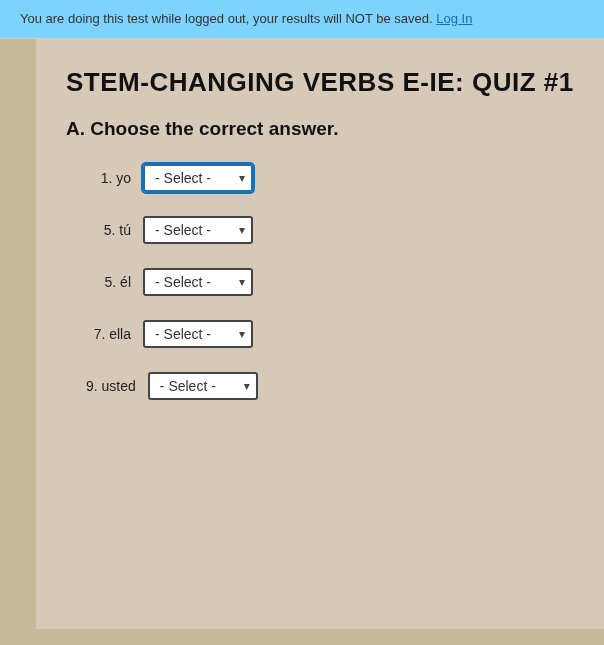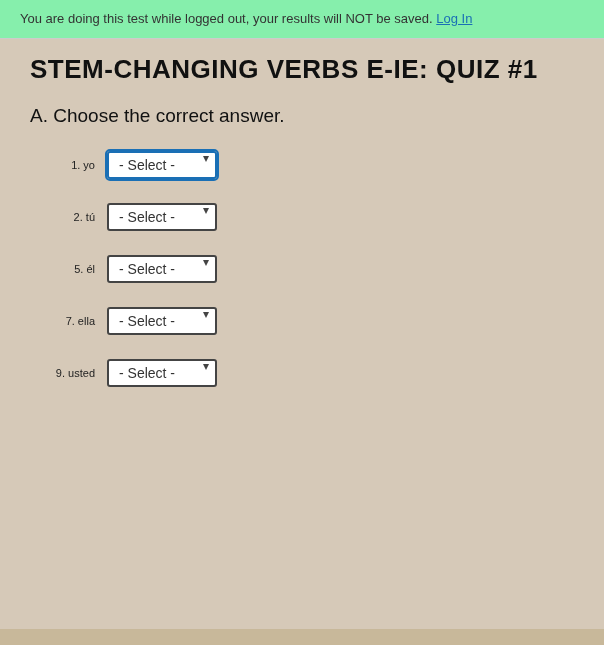--- a/index.html
+++ b/index.html
@@ -10,78 +10,80 @@
 
     body {
       width: 604px;
       min-height: 645px;
       background-color: #c8b89a;
       font-family: Arial, sans-serif;
       position: relative;
     }
 
     .top-bar {
-      background-color: #86efac;
+      background-color: #7dd3fc;
       padding: 10px 20px;
       font-size: 13px;
       color: #333;
       line-height: 1.4;
       border-bottom: 1px solid #ccc;
     }
 
     .top-bar a {
       color: #1a6fb5;
       text-decoration: underline;
       cursor: pointer;
     }
 
     .main-content {
       background-color: #d6c9b8;
-      padding: 15px 30px;
+      padding: 28px 30px;
       min-height: 590px;
+      margin-left: 36px;
     }
 
     .quiz-title {
       font-size: 26px;
       font-weight: 900;
       color: #111;
       margin-bottom: 20px;
       letter-spacing: 0.5px;
     }
 
     .section-label {
       font-size: 19px;
-      font-weight: 400;
+      font-weight: 700;
       color: #111;
       margin-bottom: 24px;
     }
 
     .question-list {
       display: flex;
       flex-direction: column;
       gap: 24px;
       padding-left: 20px;
     }
 
     .question-row {
       display: flex;
       align-items: center;
       gap: 12px;
     }
 
     .question-number {
-      font-size: 11px;
+      font-size: 14px;
       color: #222;
       min-width: 45px;
       text-align: right;
     }
 
     .select-wrapper {
       position: relative;
       display: inline-flex;
+      align-items: center;
     }
 
     .select-wrapper select {
       appearance: none;
       -webkit-appearance: none;
       background-color: #fff;
       border: 2px solid #444;
       border-radius: 3px;
       padding: 4px 28px 4px 10px;
       font-size: 14px;
@@ -117,21 +119,21 @@
 
   <div class="question-list" id="question-list">
   <div class="question-row">
         <span class="question-number">1. yo</span>
         <div class="select-wrapper">
           <select class="focused"><option value="- Select -">- Select -</option><option value="pienso">pienso</option><option value="piensas">piensas</option><option value="piensa">piensa</option><option value="pensamos">pensamos</option><option value="pensáis">pensáis</option><option value="piensan">piensan</option></select>
           <span class="chevron">▾</span>
         </div>
       </div>
       <div class="question-row">
-        <span class="question-number">2. tú</span>
+        <span class="question-number">5. tú</span>
         <div class="select-wrapper">
           <select><option value="- Select -">- Select -</option><option value="pienso">pienso</option><option value="piensas">piensas</option><option value="piensa">piensa</option><option value="pensamos">pensamos</option><option value="pensáis">pensáis</option><option value="piensan">piensan</option></select>
           <span class="chevron">▾</span>
         </div>
       </div>
       <div class="question-row">
         <span class="question-number">5. él</span>
         <div class="select-wrapper">
           <select><option value="- Select -">- Select -</option><option value="pienso">pienso</option><option value="piensas">piensas</option><option value="piensa">piensa</option><option value="pensamos">pensamos</option><option value="pensáis">pensáis</option><option value="piensan">piensan</option></select>
           <span class="chevron">▾</span>

